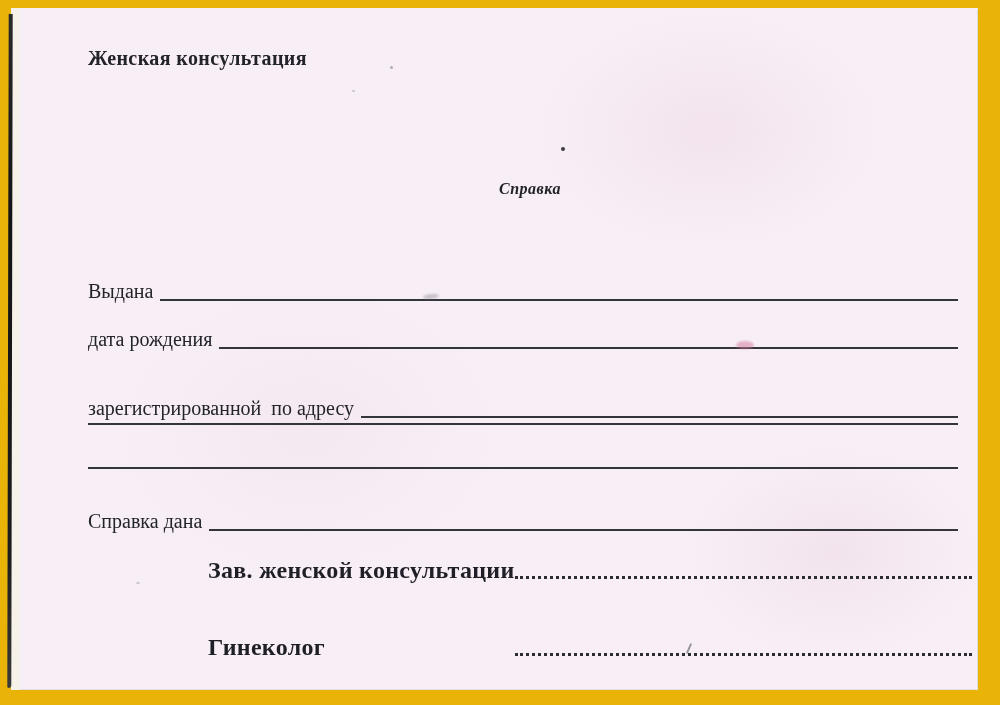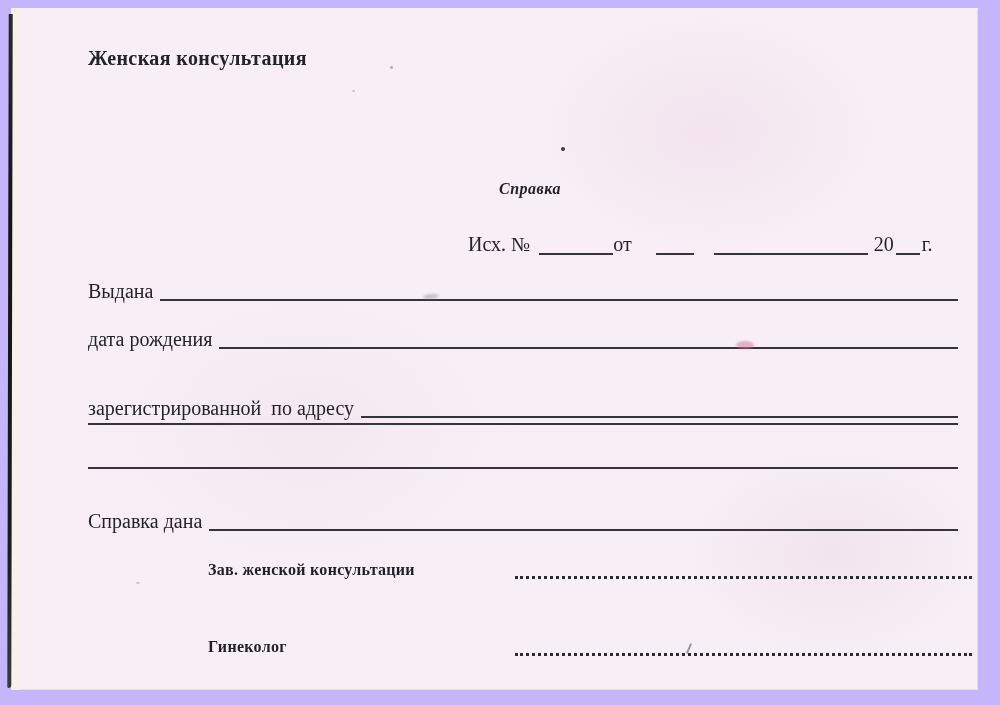--- a/index.html
+++ b/index.html
@@ -1,21 +1,21 @@
 <!DOCTYPE html>
 <html><head>
 <meta charset="utf-8">
 <style>
   * { margin:0; padding:0; box-sizing:border-box; }
   html,body { width:1000px; height:705px; }
   body { font-family:"Liberation Serif","DejaVu Serif",serif; background:#ffffff; }
 
   .scan {
     position:relative; width:1000px; height:705px;
-    background:#c4b5fd; overflow:hidden;
+    background:#eab308; overflow:hidden;
   }
 
   
   .page {
     position:absolute; left:20px; top:8px; width:958px; height:682px;
     background:
       radial-gradient(ellipse 260px 180px at 72% 18%, rgba(238,218,231,.55), rgba(238,218,231,0) 70%),
       radial-gradient(ellipse 300px 220px at 30% 62%, rgba(240,224,234,.45), rgba(240,224,234,0) 70%),
       radial-gradient(ellipse 220px 160px at 85% 80%, rgba(236,216,229,.5), rgba(236,216,229,0) 70%),
       #f8eff6;
@@ -55,21 +55,21 @@
 
   .row-issued     { top:278px; }
   .row-birthdate  { top:326px; }
   .row-registered { top:373px;margin-top:22px; }
   .row-cont       { top:419px; }
   .row-statement  { top:463px; }
   .row-issuedfor  { top:508px; }
 
   
   .sig-row { position:absolute; left:208px; width:764px;
-             display:flex; align-items:flex-end; color:#1f1f27; font-size:16px; }
+             display:flex; align-items:flex-end; color:#1f1f27; font-size:24px; }
   .sig-row .label { font-weight:bold; width:307px; flex:none; line-height:26px; letter-spacing:.3px; }
   .sig-row .dots  { flex:1; border-bottom:3px dotted #2b2b33; margin-bottom:4px; height:5px; }
   .row-sig-head { top:557px; }
   .row-sig-gyn  { top:634px; }
 
   
   .artifact { position:absolute; }
   .dot-speck   { left:561px; top:147px; width:4px; height:4px; background:#3c3c44; border-radius:50%; }
   .smudge-pink { left:736px; top:341px; width:18px; height:8px; border-radius:50%;
                  background:rgba(210,126,158,.55); filter:blur(1px); }
@@ -90,30 +90,20 @@
   <div class="edge-cream"></div>
   <div class="edge-dark"></div>
   <div class="edge-right"></div>
 
   <div class="txt bold clinic-header">Женская консультация</div>
 
   <div class="artifact dot-speck"></div>
 
   <div class="txt doc-title">Справка</div>
 
-  <div class="ref-row">
-    <span>Исх. №</span>
-    <span class="blank b1"></span>
-    <span>от</span>
-    <span class="blank b2"></span>
-    <span class="blank b3"></span>
-    <span>20</span>
-    <span class="blank b4"></span>
-    <span>г.</span>
-  </div>
 
   <div class="field-row row-issued">
     <span class="label">Выдана</span>
     <span class="fill"></span>
   </div>
 
   <div class="field-row row-birthdate">
     <span class="label">дата рождения</span>
     <span class="fill"></span>
   </div>

